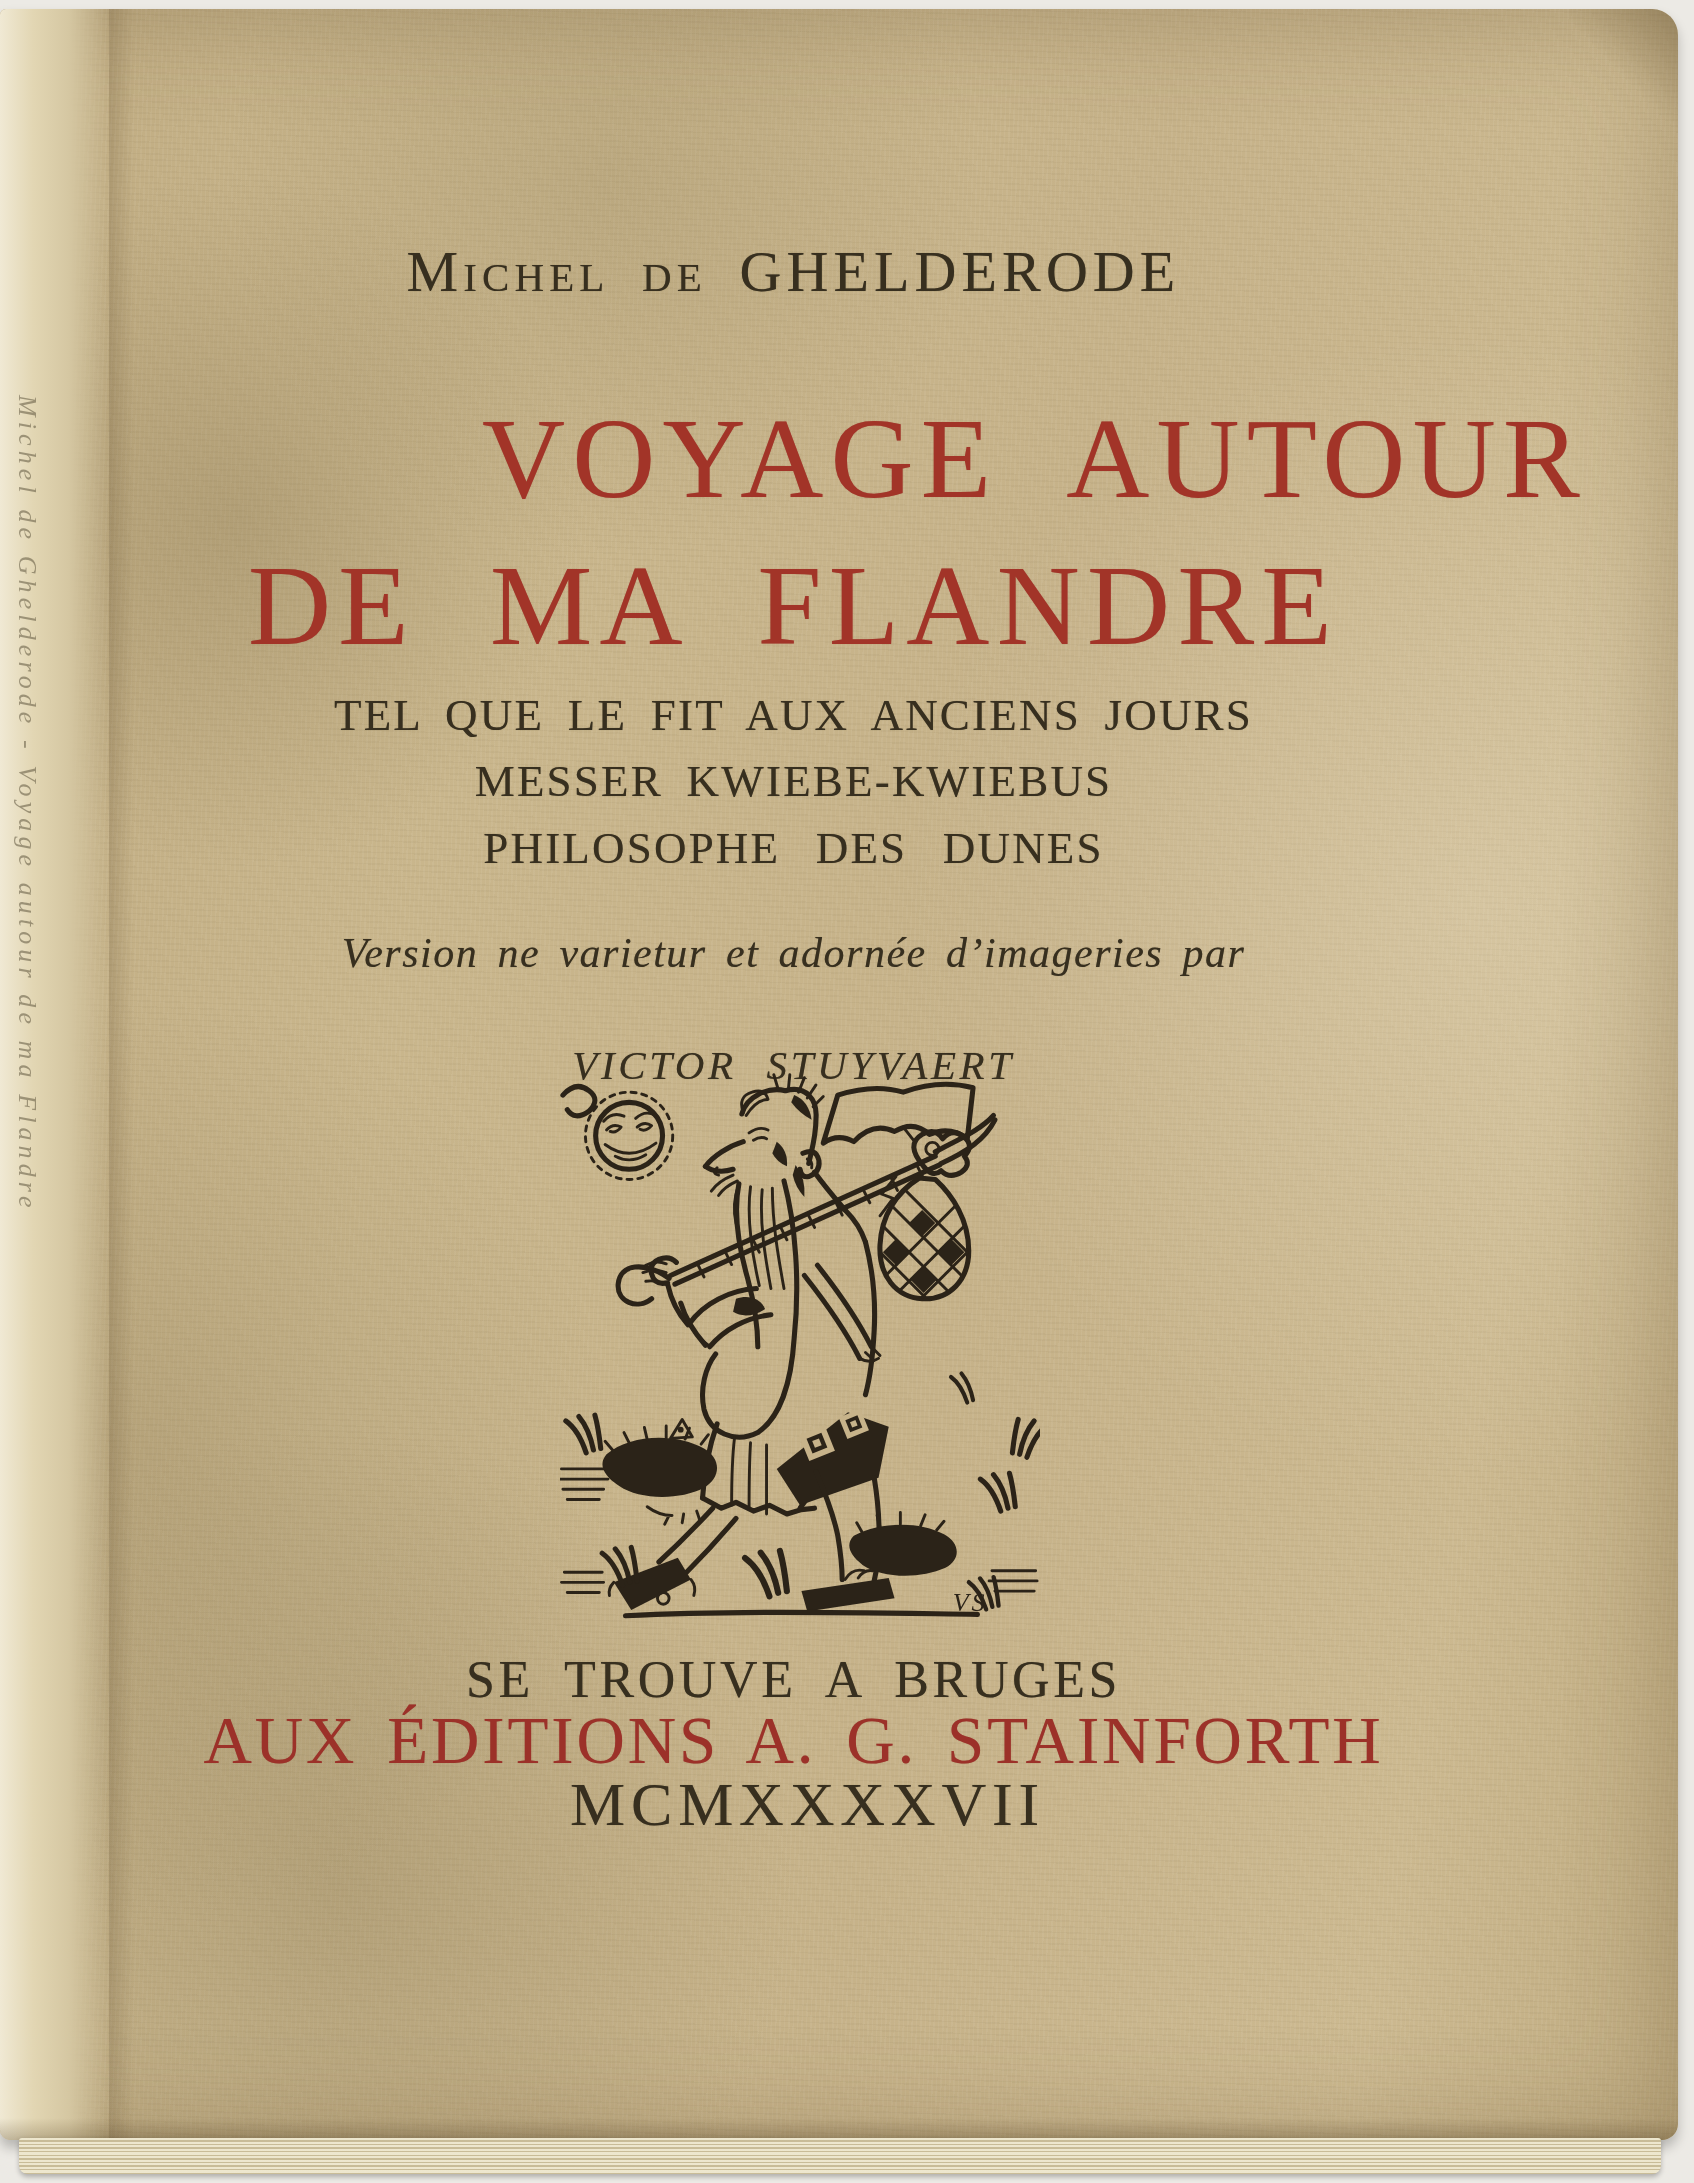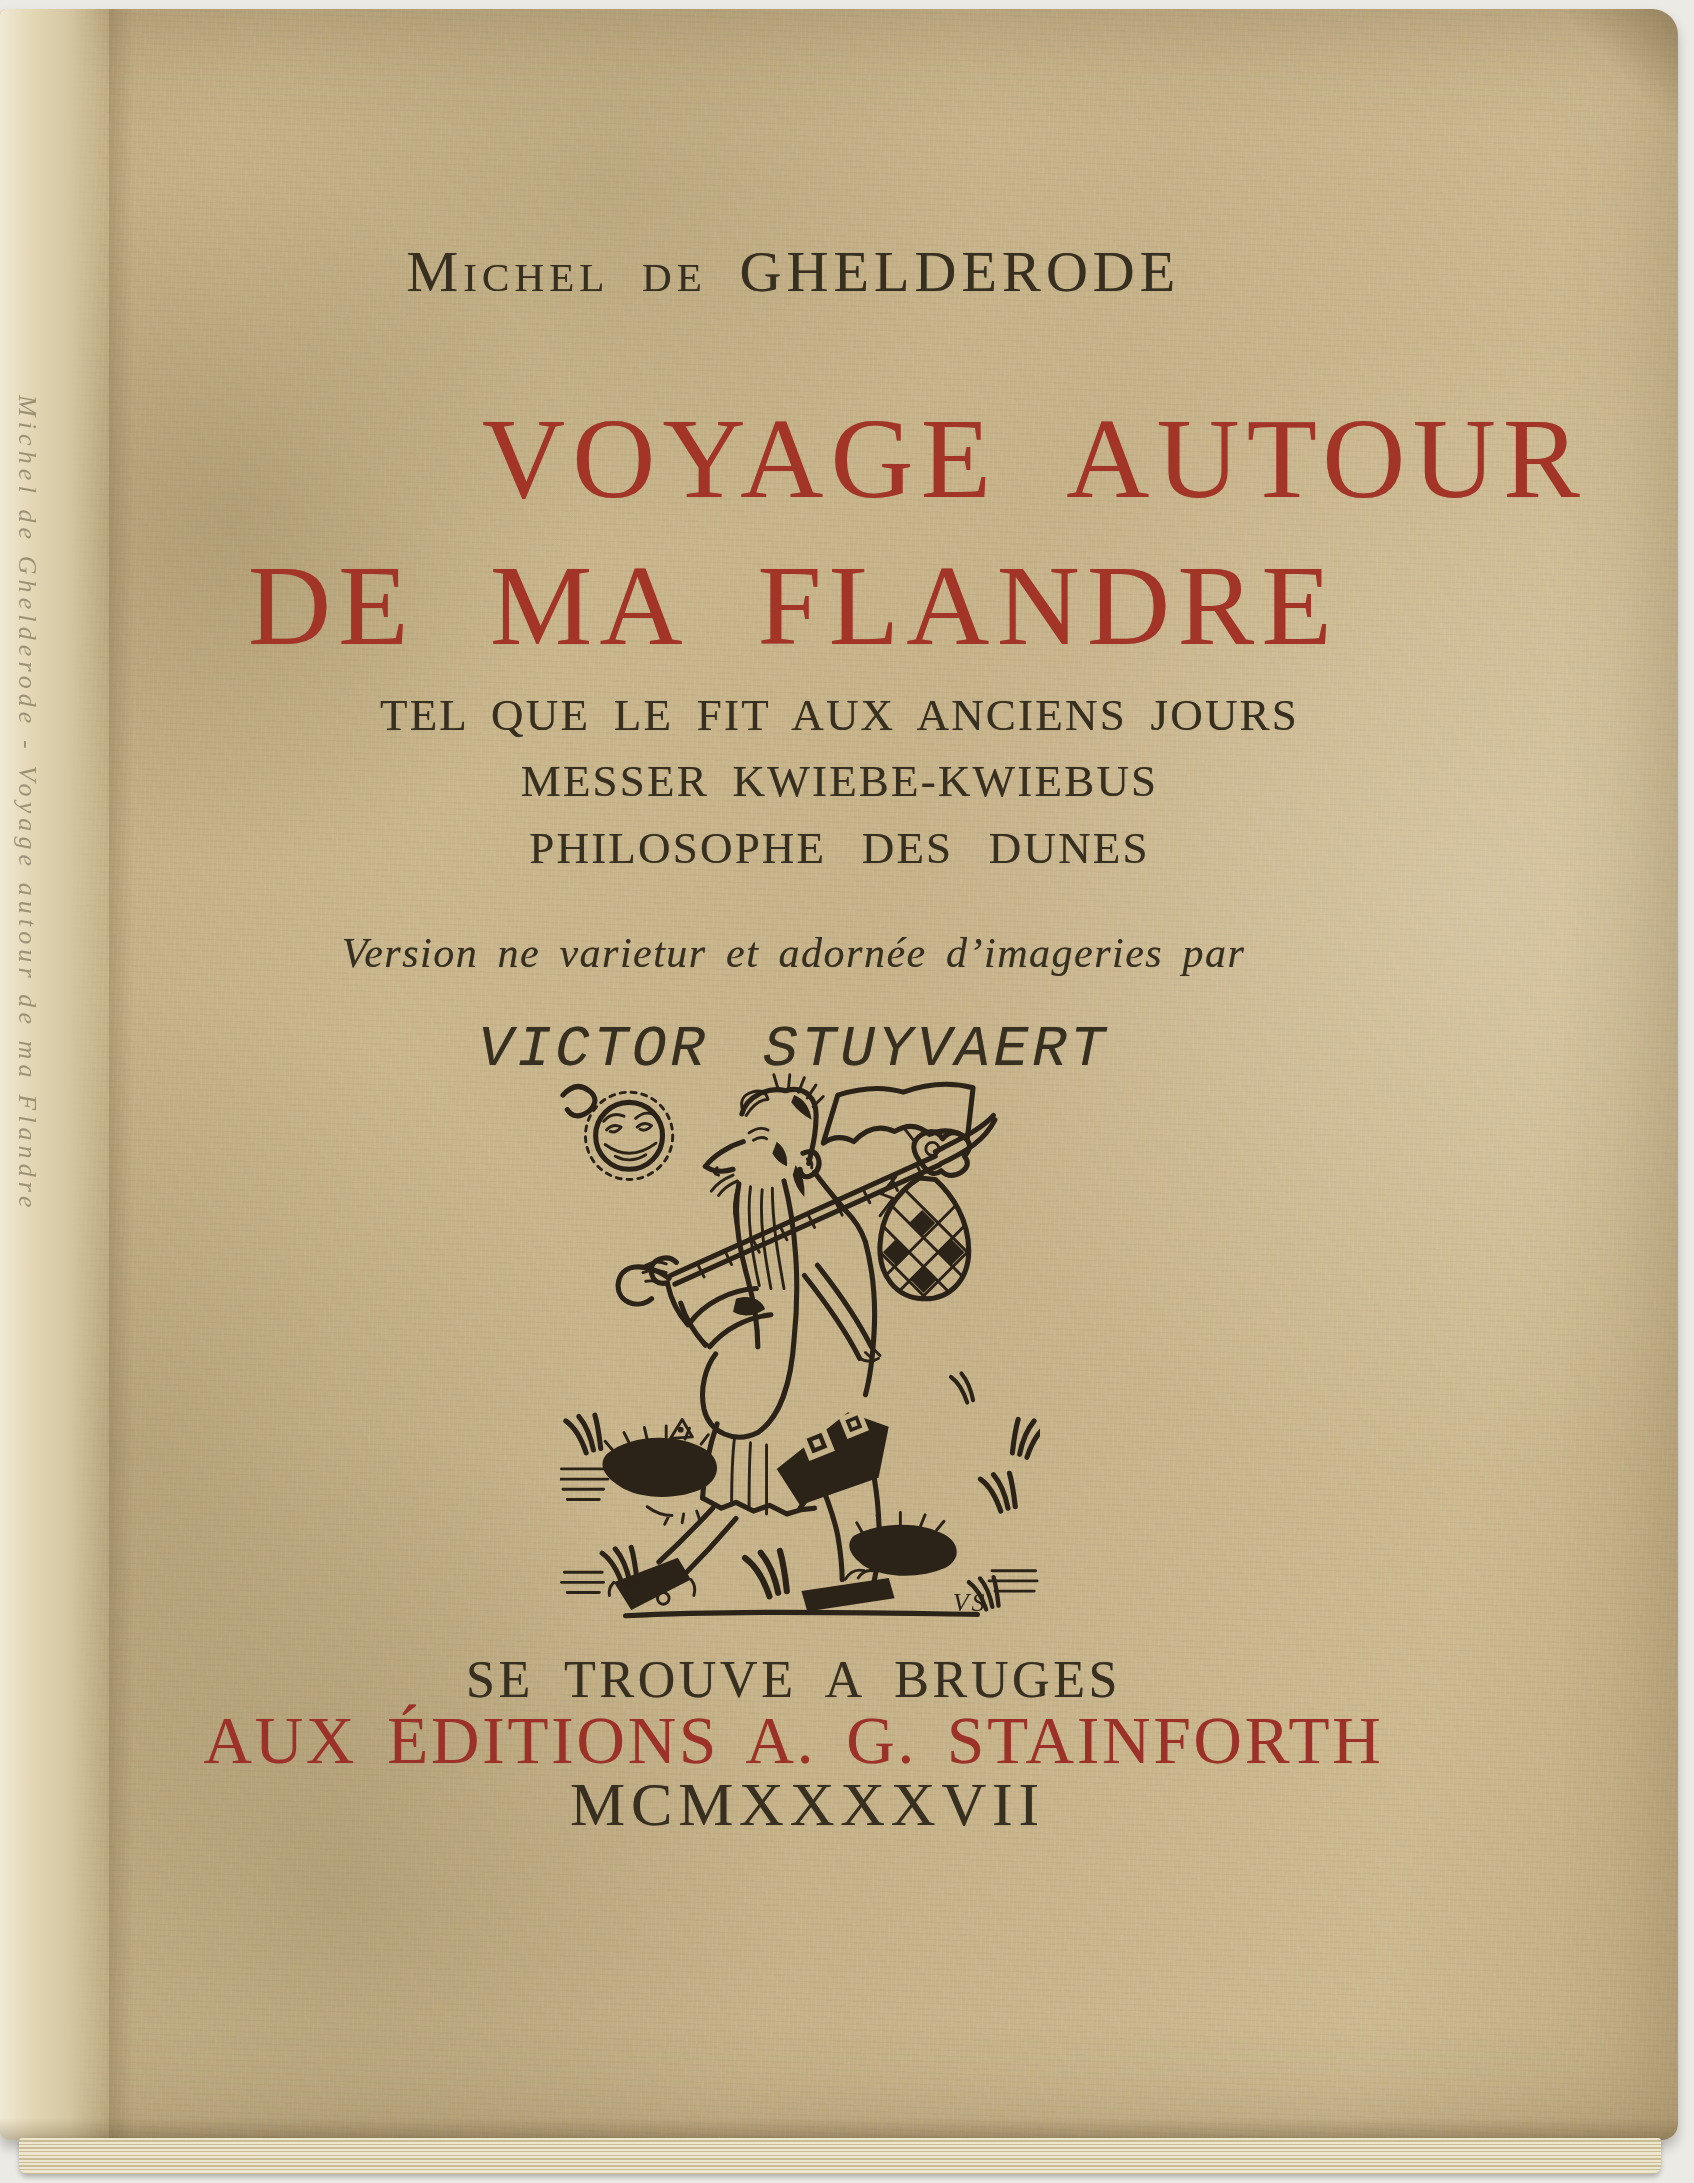--- a/index.html
+++ b/index.html
@@ -60,24 +60,24 @@
   
   .line { position:absolute; left:0; width:1587px; text-align:center; line-height:1; }
   .ink  { color:#372f1f; text-shadow:0 0 0.7px rgba(55,47,31,.55); }
   .red  { color:#a23428; text-shadow:0 0 0.7px rgba(140,45,35,.45); }
   .red2 { color:#9c3129; text-shadow:0 0 0.7px rgba(130,42,34,.45); }
 
   .author      { top:234px;  font-size:58px;  letter-spacing:5.1px; word-spacing:13px; }
   .author .sc  { font-variant:small-caps; }
   .title1      { top:392px;  font-size:115px; letter-spacing:7.3px; word-spacing:38px;text-align:right; }
   .title2      { top:519px;  font-size:115px; letter-spacing:7.3px; word-spacing:38px;margin-top:20px; }
-  .sub         { font-size:45px; letter-spacing:2.2px; word-spacing:10.2px;padding-left:46px; }
+  .sub         { font-size:45px; letter-spacing:2.2px; word-spacing:10.2px; }
   .sub1 { top:684px; } .sub2 { top:750px; } .sub3 { top:817px; word-spacing:22px; }
   .version     { top:923px; font-size:42px; font-style:italic; letter-spacing:1.5px; word-spacing:7.3px; }
-  .illustrator { top:1012px; font-size:58px; font-style:italic; letter-spacing:3.6px; word-spacing:16px;font-family:Liberation Mono, monospace; }
+  .illustrator { top:1036px; font-size:41px; font-style:italic; letter-spacing:3.6px; word-spacing:16px; }
   .imprint1    { top:1645px; font-size:52px; letter-spacing:3.6px; word-spacing:14.6px; }
   .imprint2    { top:1698px; font-size:67px; letter-spacing:2.9px; word-spacing:10.2px; }
   .imprint3    { top:1764px; font-size:62px; letter-spacing:5.8px;padding-left:14px; }
 
   
   .illo { position:absolute; left:560px; top:1061px; width:480px; height:568px; }
   .illo svg { width:100%; height:100%; }
   .illo path, .illo circle, .illo line {
     stroke:#2b2318; stroke-width:7; fill:none;
     stroke-linecap:round; stroke-linejoin:round;

